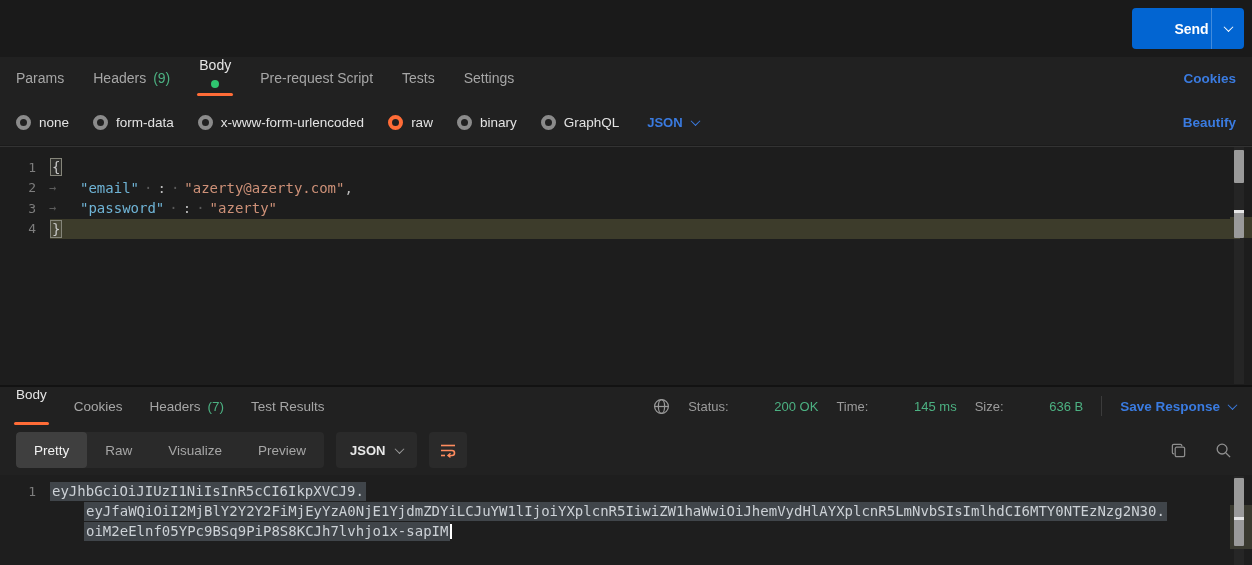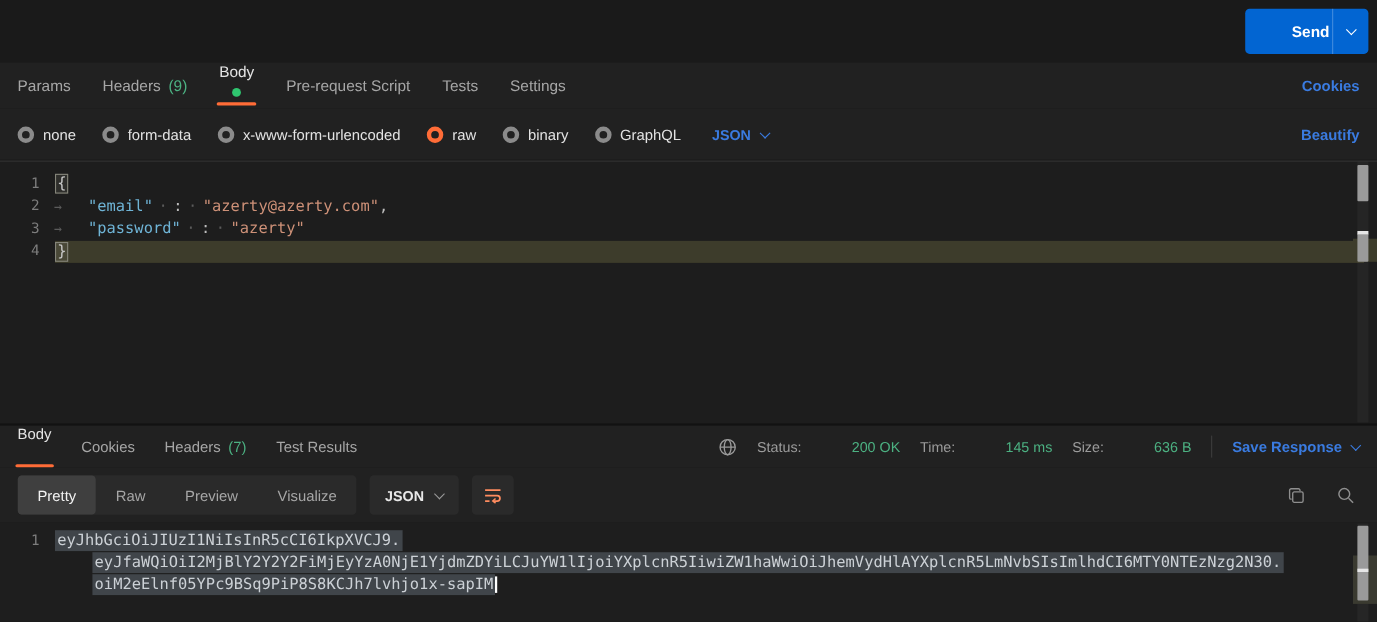--- a/index.html
+++ b/index.html
@@ -269,22 +269,22 @@
       <span>Save Response</span>
       <span class="chev"></span>
     </span>
   </div>
 </div>
 
 <div id="resp-toolbar">
   <div id="view-group">
     <div class="view-tab active">Pretty</div>
     <div class="view-tab">Raw</div>
+    <div class="view-tab">Visualize</div>
     <div class="view-tab">Preview</div>
-    <div class="view-tab">Visualize</div>
   </div>
   <div id="resp-lang">
     <span>JSON</span>
     <span class="chev"></span>
   </div>
   <div id="wrap-btn">
     <svg width="18" height="18" viewBox="0 0 18 18" fill="none" stroke="#ff8c5f" stroke-width="1.6">
       <line x1="2" y1="4.5" x2="16" y2="4.5"></line>
       <path d="M2 9.5 H13 a2.5 2.5 0 0 1 0 5 H9.5"></path>
       <path d="M11.5 12.2 L9 14.5 L11.5 16.4" stroke-width="1.4"></path>

